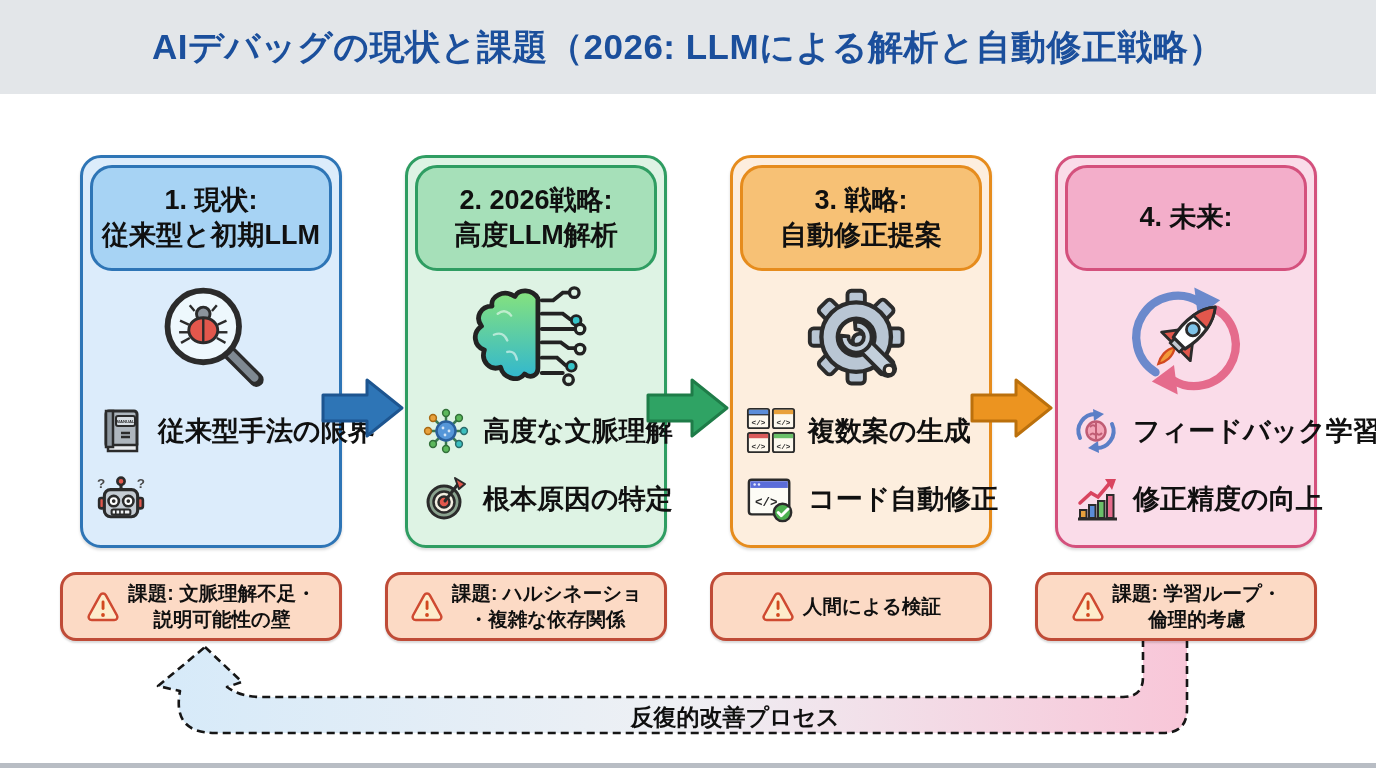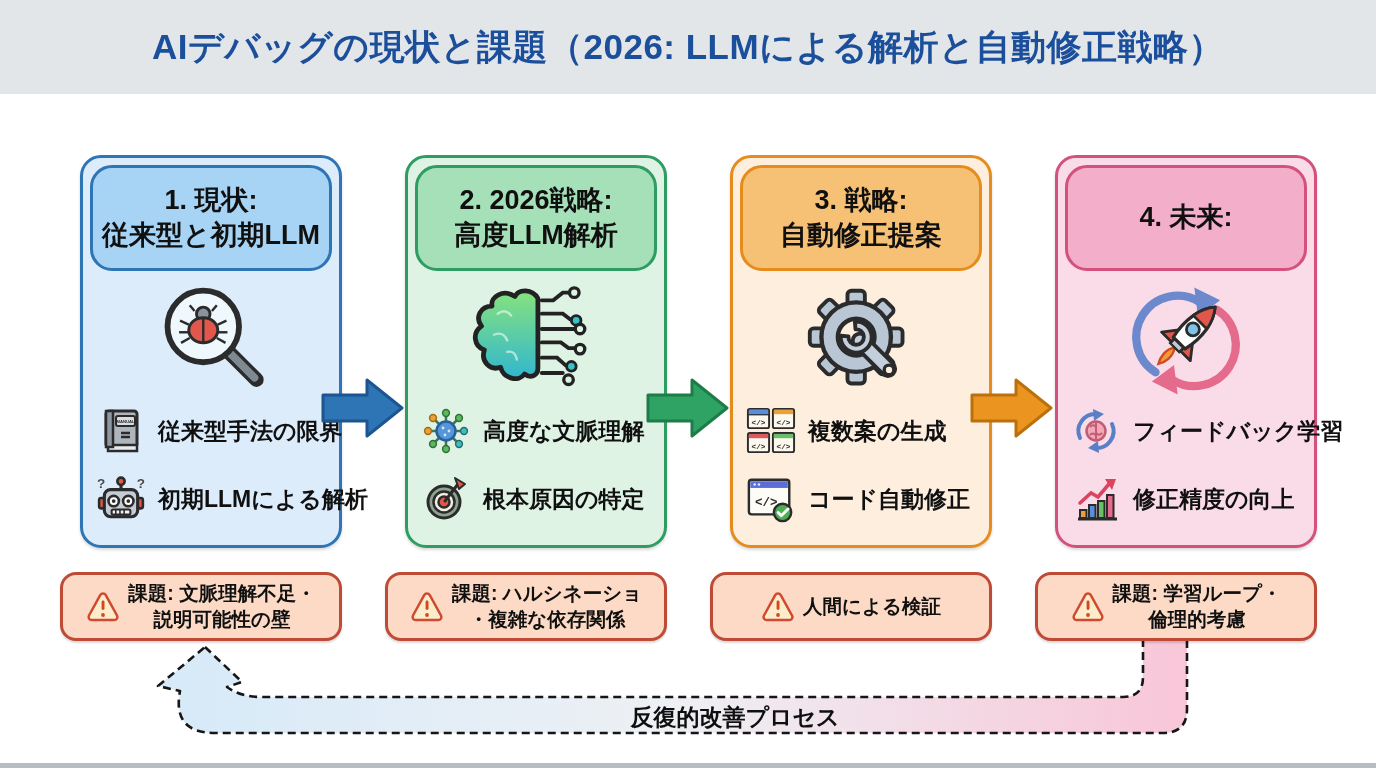--- a/index.html
+++ b/index.html
@@ -11,21 +11,21 @@
   .col{position:absolute;top:155px;width:282px;z-index:2;}
   .card{position:relative;height:393px;background:var(--body_bg,#eee);border:3.5px solid var(--border,#888);
         border-radius:21px;box-sizing:border-box;box-shadow:0 2px 3px rgba(0,0,0,.15);margin-left:20px;}
   .card-head{margin:7px;border:3px solid var(--border,#888);border-radius:22px;background:var(--header_bg,#ddd);
              min-height:88px;display:flex;flex-direction:column;justify-content:center;text-align:center;
              font-size:27px;font-weight:bold;color:#101010;line-height:1.3;padding:6px 2px;}
   .card-icon{height:124px;display:flex;align-items:center;justify-content:center;}
   .features{list-style:none;margin:4px 0 0;padding:0 13px;}
   .feature{display:flex;align-items:center;gap:12px;margin-bottom:18px;}
   .f-icon{width:50px;height:50px;flex:0 0 50px;display:flex;align-items:center;justify-content:center;}
-  .f-label{font-size:23px;font-weight:bold;color:#101010;white-space:nowrap;}
+  .f-label{font-size:27px;font-weight:bold;color:#101010;white-space:nowrap;}
   .challenge{margin-top:24px;min-height:69px;background:var(--bg,#fcdac5);border:3.5px solid var(--border,#bf4b37);
              border-radius:16px;display:flex;align-items:center;justify-content:center;gap:8px;padding:4px 6px;
              box-sizing:border-box;box-shadow:0 2px 2px rgba(0,0,0,.15);}
   .ch-text{font-size:19.5px;font-weight:bold;text-align:center;line-height:1.3;color:#101010;}
   .warn{flex:0 0 34px;display:flex;}
   .flow-arrow{position:absolute;top:377px;z-index:5;}
   .loop-svg{position:absolute;left:0;top:627px;z-index:1;}
   .bottom-strip{position:absolute;left:0;bottom:0;width:100%;height:5px;background:#b8bdc4;}
   svg{display:block;}
 </style>
@@ -99,21 +99,20 @@
               <rect x="40" y="23" width="5" height="10" rx="2" fill="#e2574c" stroke="#2b2b2b" stroke-width="2.5"></rect>
               <rect x="8" y="15" width="32" height="26" rx="6" fill="#c5ccd3" stroke="#2b2b2b" stroke-width="3"></rect>
               <circle cx="17" cy="26" r="5" fill="#ffffff" stroke="#2b2b2b" stroke-width="2.5"></circle>
               <circle cx="17" cy="26" r="1.8" fill="#2b2b2b"></circle>
               <circle cx="31" cy="26" r="5" fill="#ffffff" stroke="#2b2b2b" stroke-width="2.5"></circle>
               <circle cx="31" cy="26" r="1.8" fill="#2b2b2b"></circle>
               <rect x="15" y="34" width="18" height="5" rx="1.5" fill="#f0f2f4" stroke="#2b2b2b" stroke-width="2"></rect>
               <path d="M19,34 v5 M23,34 v5 M27,34 v5" stroke="#2b2b2b" stroke-width="1.5"></path>
             </svg>
           </span>
-          <span class="f-label">初期LLMによる解析</span>
         </li>
       </ul>
     </div>
     <div class="challenge" style="--bg: #fcdac5; --border: #bf4b37; --icon_bg: #fdeccb; --icon_border: #cf4a31; --icon_mark: #d2491f;">
       <span class="warn">
         <svg width="34" height="31" viewBox="0 0 34 31">
           <path d="M17,2.5 C18.2,2.5 19.2,3.2 19.8,4.2 L31,24.5 C32.2,26.6 30.7,29 28.2,29 H5.8 C3.3,29 1.8,26.6 3,24.5 L14.2,4.2 C14.8,3.2 15.8,2.5 17,2.5 Z" fill="var(--icon_bg,#fdeccb)" stroke="var(--icon_border,#cf4a31)" stroke-width="2.5" stroke-linejoin="round"></path>
           <rect x="15.6" y="9.5" width="2.9" height="9.5" rx="1.4" fill="var(--icon_mark,#d2491f)"></rect>
           <circle cx="17" cy="24" r="1.9" fill="var(--icon_mark,#d2491f)"></circle>
         </svg>

